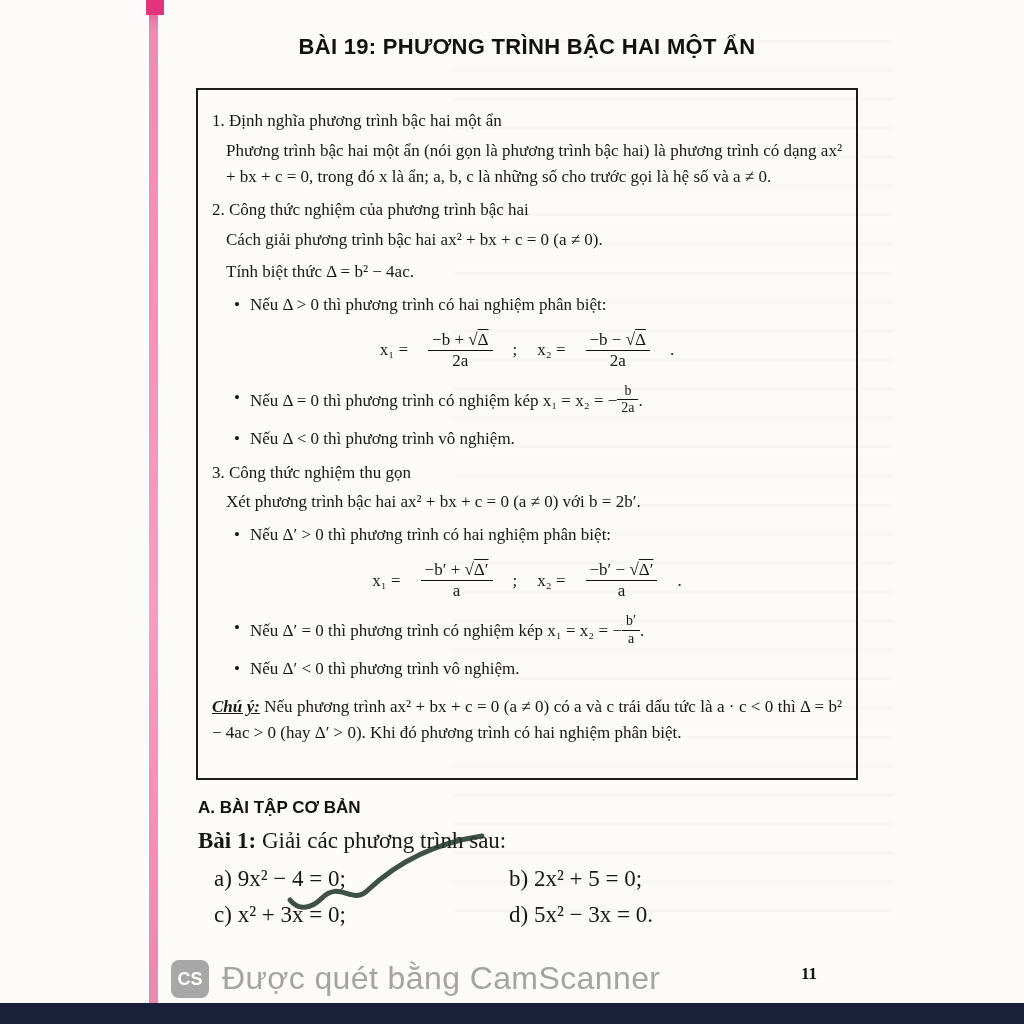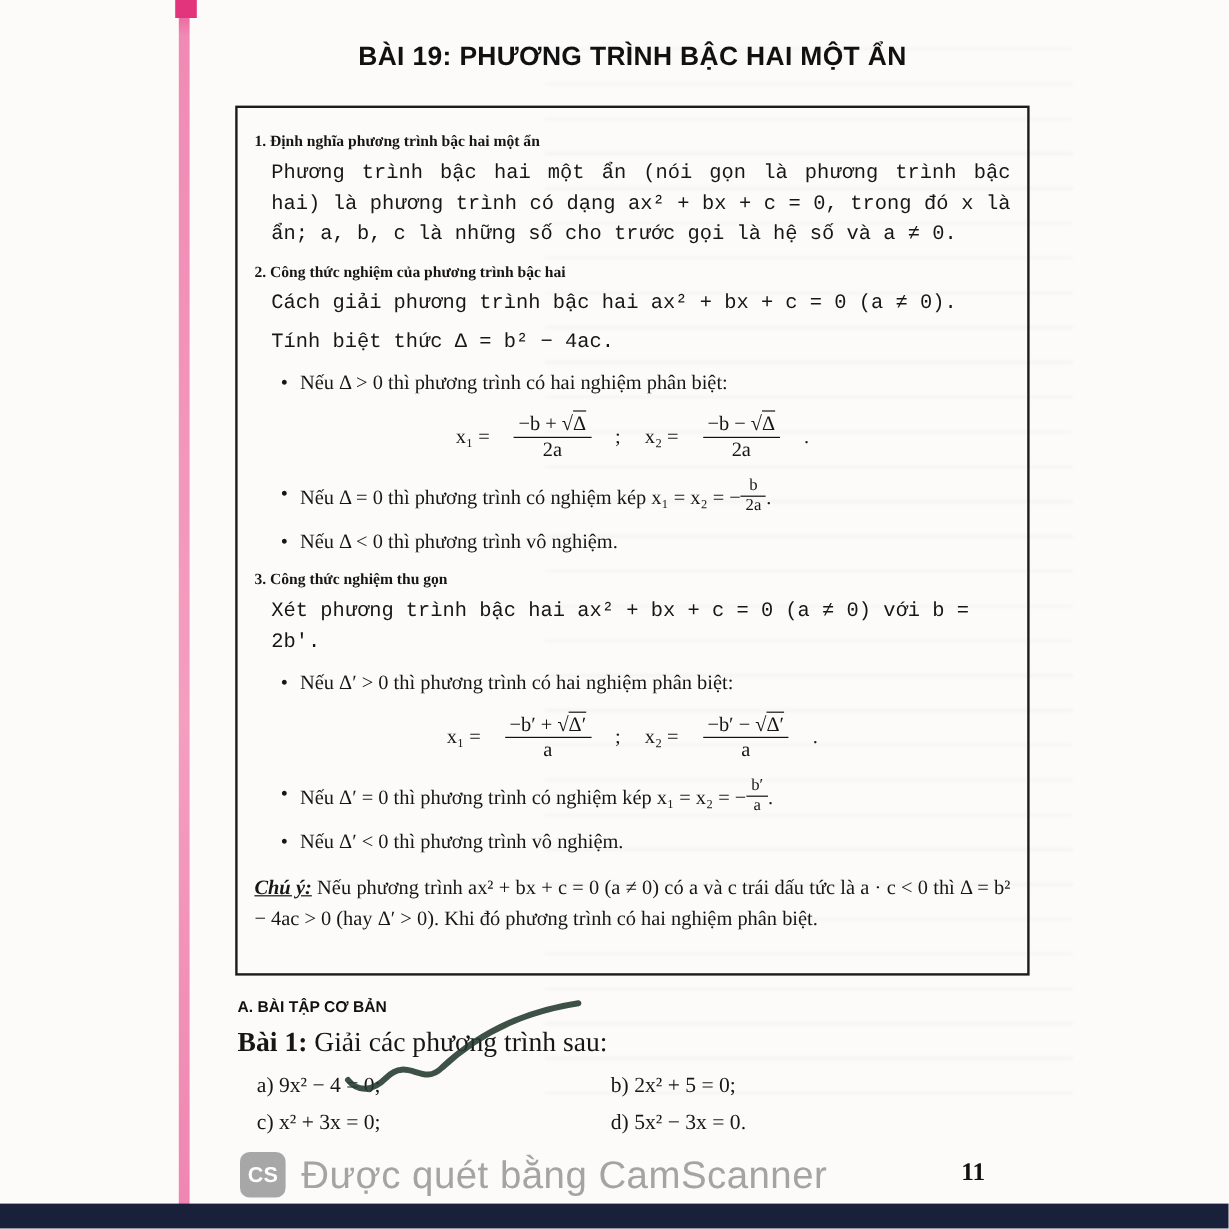--- a/index.html
+++ b/index.html
@@ -16,52 +16,52 @@
          background:repeating-linear-gradient(180deg,rgba(110,110,110,0.055) 0 2px,transparent 2px 29px);
          filter:blur(1.2px);pointer-events:none;}
 
   .content{position:absolute;left:196px;top:34px;width:662px;}
 
   .title{margin:0 0 28px 0;text-align:center;font-family:"Liberation Sans",sans-serif;
          font-weight:bold;font-size:22px;letter-spacing:.3px;color:#111;}
 
   .box{border:2px solid #1c1c1c;padding:10px 14px 16px 14px;font-size:17px;line-height:1.52;}
 
-  .h{font-weight:bold;font-size:13px;margin:8px 0 4px 0;}
-  .ind{margin:4px 0 6px 14px;font-family:Liberation Mono, monospace;}
+  .h{font-weight:normal;font-size:17px;margin:8px 0 4px 0;}
+  .ind{margin:4px 0 6px 14px;}
   p{margin:16px 0;}
   .just{text-align:justify;}
 
   .bullet-line{display:flex;gap:10px;margin:7px 0 5px 22px;align-items:flex-start;}
   .bullet{flex:0 0 auto;}
   .bl-txt{flex:1;}
 
   .formula{display:flex;justify-content:center;align-items:center;gap:20px;margin:12px 0 14px 0;}
   .frac{display:inline-block;text-align:center;line-height:1.18;vertical-align:middle;}
   .frac .num{display:block;padding:0 4px;}
   .frac .den{display:block;border-top:1.3px solid #111;padding:0 4px;}
   .frac.inline{font-size:0.82em;vertical-align:middle;transform:translateY(-2px);}
   .ol{text-decoration:overline;}
 
   .note{margin-top:12px;text-align:justify;}
   .note-label{font-weight:bold;font-style:italic;text-decoration:underline;}
 
   .sec-a{margin:18px 0 10px 2px;font-family:"Liberation Sans",sans-serif;
-         font-weight:bold;font-size:13px;color:#111;}
+         font-weight:bold;font-size:17px;color:#111;}
   .bai1{margin:0 0 12px 2px;font-size:23px;}
   .b{font-weight:bold;}
 
-  .ex-grid{display:grid;grid-template-columns:295px auto;row-gap:10px;margin-left:18px;font-size:18px;}
+  .ex-grid{display:grid;grid-template-columns:295px auto;row-gap:10px;margin-left:18px;font-size:23px;}
   .ex{white-space:nowrap;}
 
   .pen{position:absolute;left:282px;top:828px;pointer-events:none;}
 
-  .page-num{position:absolute;left:801px;top:964px;font-weight:bold;font-size:21px;color:#101010;}
-
-  .cam-footer{position:absolute;left:200px;top:960px;display:flex;align-items:center;gap:13px;}
+  .page-num{position:absolute;left:801px;top:964px;font-weight:bold;font-size:17px;color:#101010;}
+
+  .cam-footer{position:absolute;left:171px;top:960px;display:flex;align-items:flex-start;gap:13px;}
   .cs-logo{width:38px;height:38px;border-radius:8px;background:#939393;opacity:.8;color:#fff;
            font-family:"Liberation Sans",sans-serif;font-weight:bold;font-size:18px;
            display:flex;align-items:center;justify-content:center;}
   .cam-text{font-family:"Liberation Sans",sans-serif;font-size:32px;color:#a4a4a4;letter-spacing:.4px;}
 
   .navy-bar{position:absolute;left:0;right:0;bottom:0;height:21px;background:#18203a;}
 </style>
 </head>
 <body>
 

